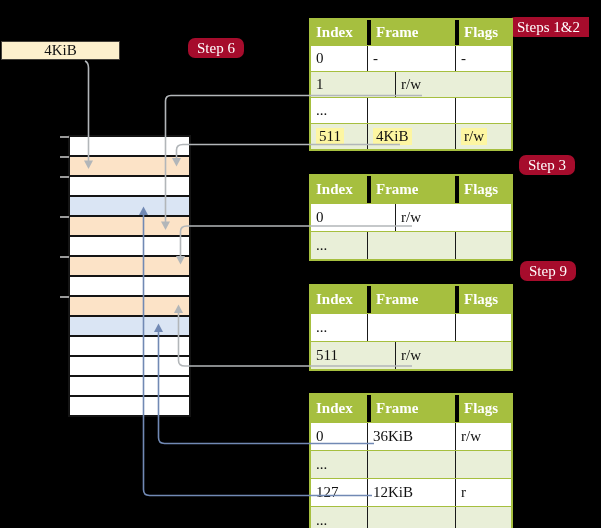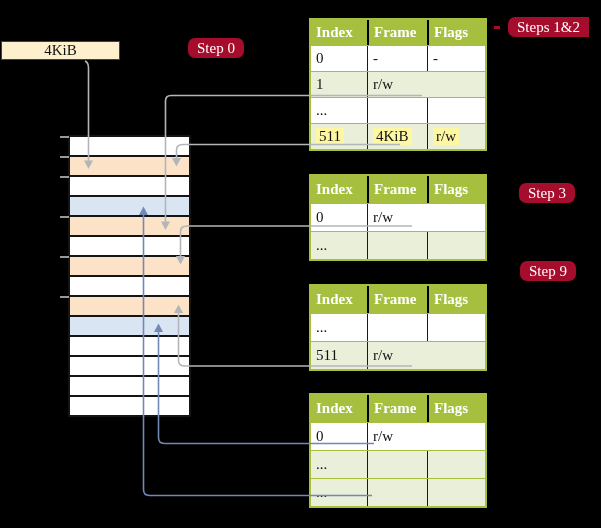--- a/index.html
+++ b/index.html
@@ -34,78 +34,78 @@
     font-size:15px;color:#111;
   }
   
   .step{
     position:absolute;height:20px;line-height:20px;padding:0 9px;
     background:var(--step-bg);color:var(--step-fg);
     font-size:15px;border-radius:7px;white-space:nowrap;
   }
   #step0{left:188px;top:38px;}
   #steps12{left:508px;top:17px;border-top-right-radius:0;border-bottom-right-radius:0;}
-  #step3{left:519px;top:155px;margin-top:28px;}
+  #step3{left:519px;top:155px;}
   #step4{left:520px;top:261px;}
   .leader-dash{position:absolute;left:494px;top:26px;width:6px;height:3px;background:var(--step-bg);}
   
   .memory{
     position:absolute;left:68px;top:135px;width:123px;height:282px;
     border:2px solid var(--mem-border);box-sizing:border-box;
     display:flex;flex-direction:column;background:#fff;
   }
   .mem-row{flex:1;}
   .mem-row + .mem-row{border-top:2px solid var(--mem-border);}
   .mem-white{background:var(--mem-white);}
   .mem-orange{background:var(--mem-orange);}
   .mem-blue{background:var(--mem-blue);}
   .tick{position:absolute;left:60px;width:9px;height:2px;background:var(--tick);}
   
   .pt{
-    position:absolute;left:309px;width:178px;
+    position:absolute;left:309px;width:204px;
     border:2px solid var(--tbl-green);box-sizing:border-box;background:#fff;
   }
   #pt1{top:18px;}
   #pt2{top:174px;}
   #pt3{top:284px;}
   #pt4{top:393px;}
   .pt-head{display:flex;background:var(--tbl-green);height:27px;}
   #pt1 .pt-head{height:25px;}
   .pt-row{display:flex;height:28px;border-top:1px solid var(--tbl-green);box-sizing:border-box;background:#fff;}
   #pt1 .pt-row{height:26px;}
   .pt-row.alt{background:var(--row-alt);}
   .cell{
     box-sizing:border-box;padding-left:5px;display:flex;align-items:center;
     font-size:15px;color:#111;overflow:hidden;white-space:nowrap;
   }
   .c-index{width:56px;}
   .c-frame{width:60px;}
-  .c-flags{width:54px;flex:1;}
+  .c-flags{width:54px;flex:1;margin-left:28px;}
   .pt-head .cell{color:#fff;font-weight:bold;font-size:15px;}
-  .pt-head .c-frame,.pt-head .c-flags{border-left:2px solid #000000;}
+  .pt-head .c-frame,.pt-head .c-flags{border-left:4px solid #000000;}
   .pt-row .c-frame,.pt-row .c-flags{border-left:1px solid var(--sep-black);}
   .hl{background:var(--hl);padding:0 3px;}
   
   #overlay{position:absolute;left:0;top:0;pointer-events:none;}
   #overlay path{fill:none;stroke-width:1.6px;}
   #overlay .arrow-gray{stroke:var(--arrow-gray);}
   #overlay polygon.arrow-gray{fill:var(--arrow-gray);stroke:none;}
   #overlay .arrow-blue{stroke:var(--arrow-blue);}
   #overlay polygon.arrow-blue{fill:var(--arrow-blue);stroke:none;}
 </style>
 </head>
 <body>
 
 <div id="canvas">
 
   <div class="frame-box">
     <span>4KiB</span>
   </div>
 
-  <div class="step" id="step0">Step 0</div>
+  <div class="step" id="step0">Step 6</div>
   <div class="step" id="steps12">Steps 1&amp;2</div>
   <div class="step" id="step3">Step 3</div>
   <div class="step" id="step4">Step 9</div>
   <div class="leader-dash"></div>
 
   <div class="memory">
       <div class="mem-row mem-white"></div>
       <div class="mem-row mem-orange"></div>
       <div class="mem-row mem-white"></div>
       <div class="mem-row mem-blue"></div>
@@ -232,33 +232,47 @@
   <div class="pt" id="pt4">
       <div class="pt-head">
         <div class="cell c-index">Index</div>
         <div class="cell c-frame">Frame</div>
         <div class="cell c-flags">Flags</div>
       </div>
       <div class="pt-row">
         <div class="cell c-index">
           <span>0</span>
         </div>
+        <div class="cell c-frame">
+          <span>36KiB</span>
+        </div>
         <div class="cell c-flags">
           <span>r/w</span>
         </div>
       </div>
       <div class="pt-row alt">
         <div class="cell c-index">
           <span>...</span>
         </div>
         <div class="cell c-frame">
           <span></span>
         </div>
         <div class="cell c-flags">
           <span></span>
+        </div>
+      </div>
+      <div class="pt-row">
+        <div class="cell c-index">
+          <span>127</span>
+        </div>
+        <div class="cell c-frame">
+          <span>12KiB</span>
+        </div>
+        <div class="cell c-flags">
+          <span>r</span>
         </div>
       </div>
       <div class="pt-row alt">
         <div class="cell c-index">
           <span>...</span>
         </div>
         <div class="cell c-frame">
           <span></span>
         </div>
         <div class="cell c-flags">

